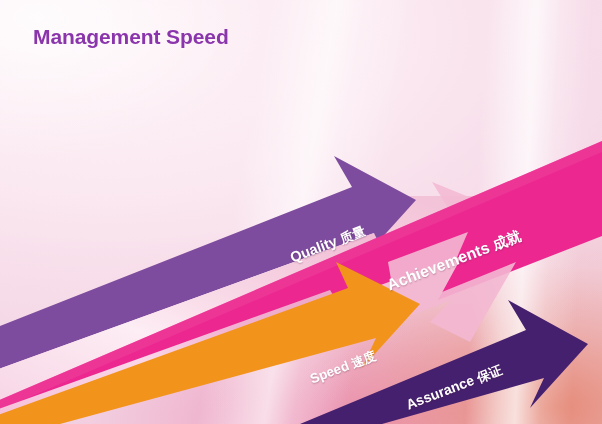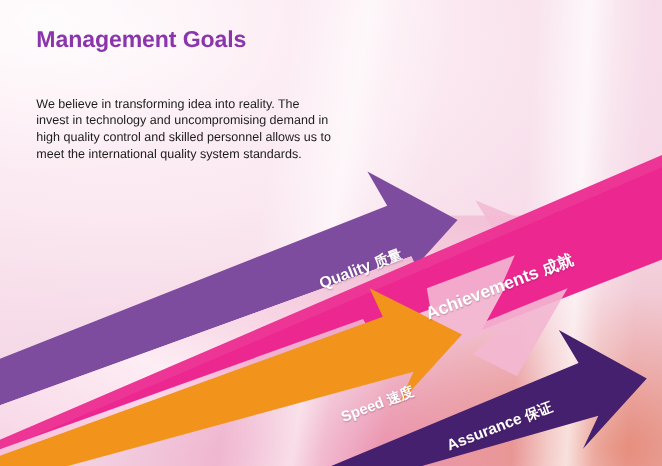--- a/index.html
+++ b/index.html
@@ -198,23 +198,22 @@
       <g>
         <polygon points="-10,424 -10,418 348,288 336,262 420,304 362,368 376,338 60,424" fill="#F2941B"></polygon>
       </g>
 
       <g>
         <polygon points="300,424 526,330 508,300 588,344 530,408 544,378 382,424" fill="#45206E"></polygon>
       </g>
     </svg>
   </div>
 
-  <div class="title">Management Goals</div>
-
-  <div class="body-copy">We believe in transforming idea into reality. The invest in technology and uncompromising demand in high quality control and skilled personnel allows us to meet the international quality system standards.</div>
+  <div class="title">Management Speed</div>
+
 
   <div class="label label-quality">
     <span>Quality</span>
     <span class="cn">质量</span>
   </div>
 
   <div class="label label-achievements">
     <span>Achievements</span>
     <span class="cn">成就</span>
   </div>

